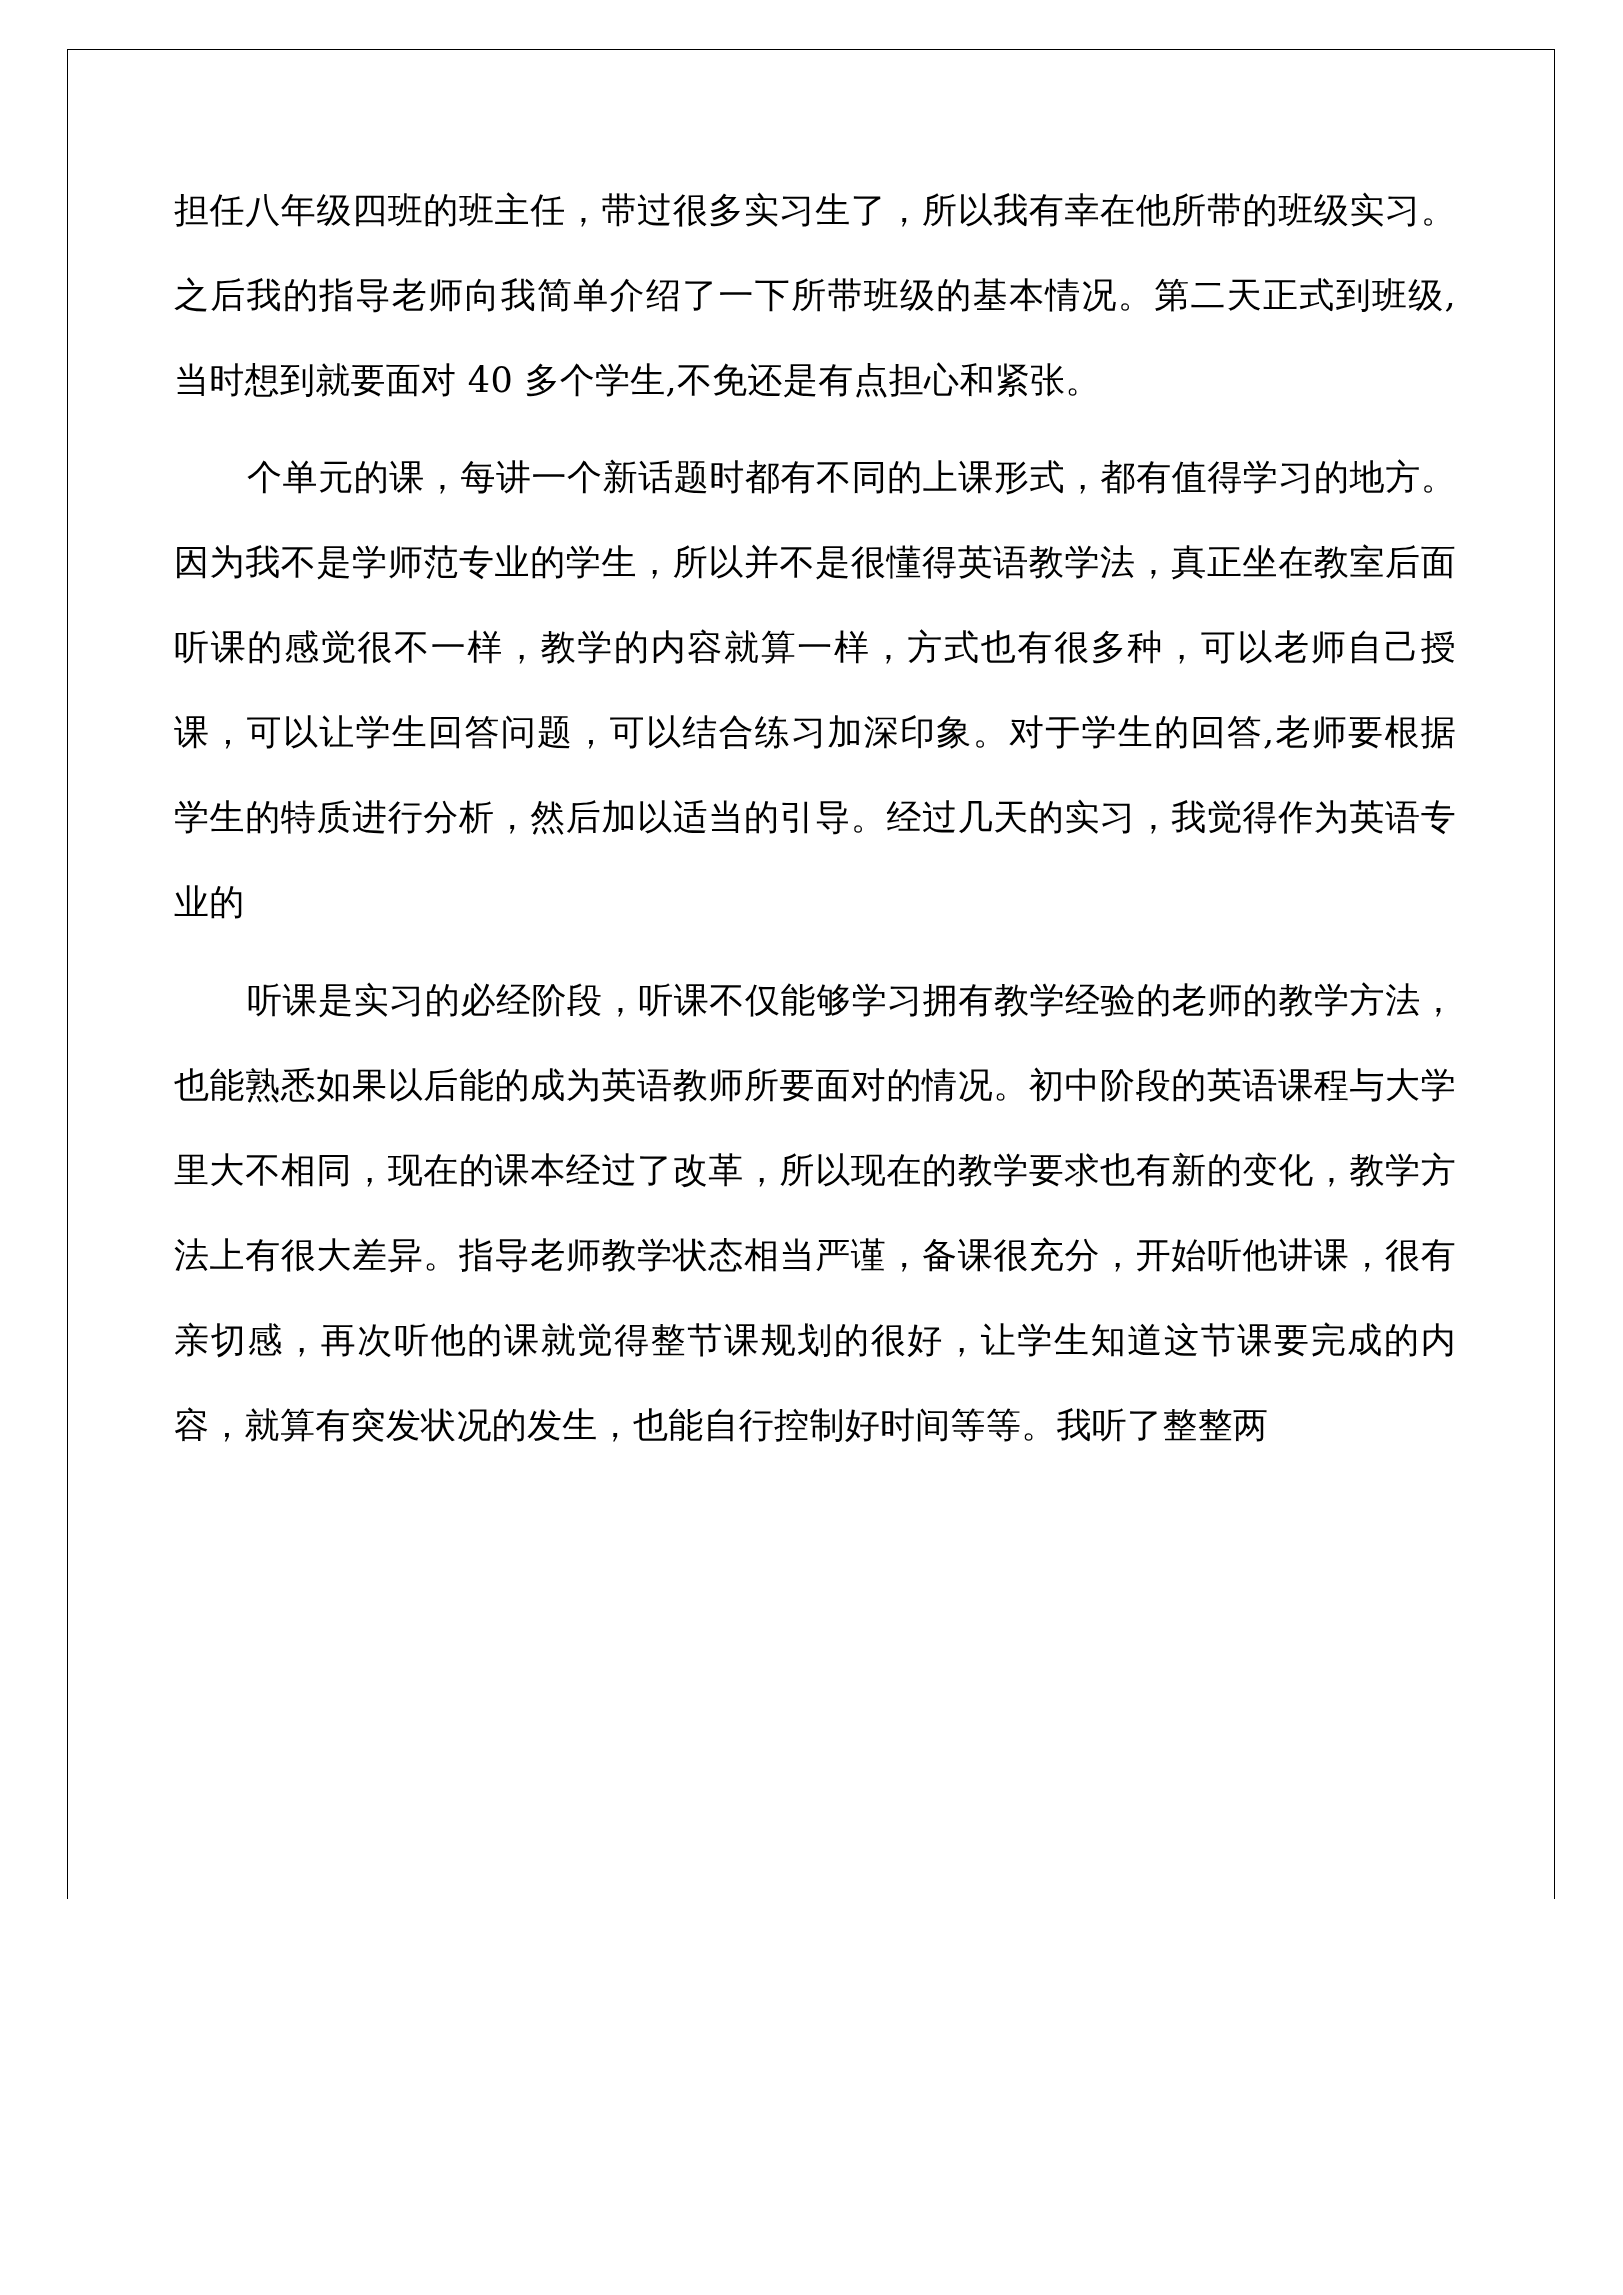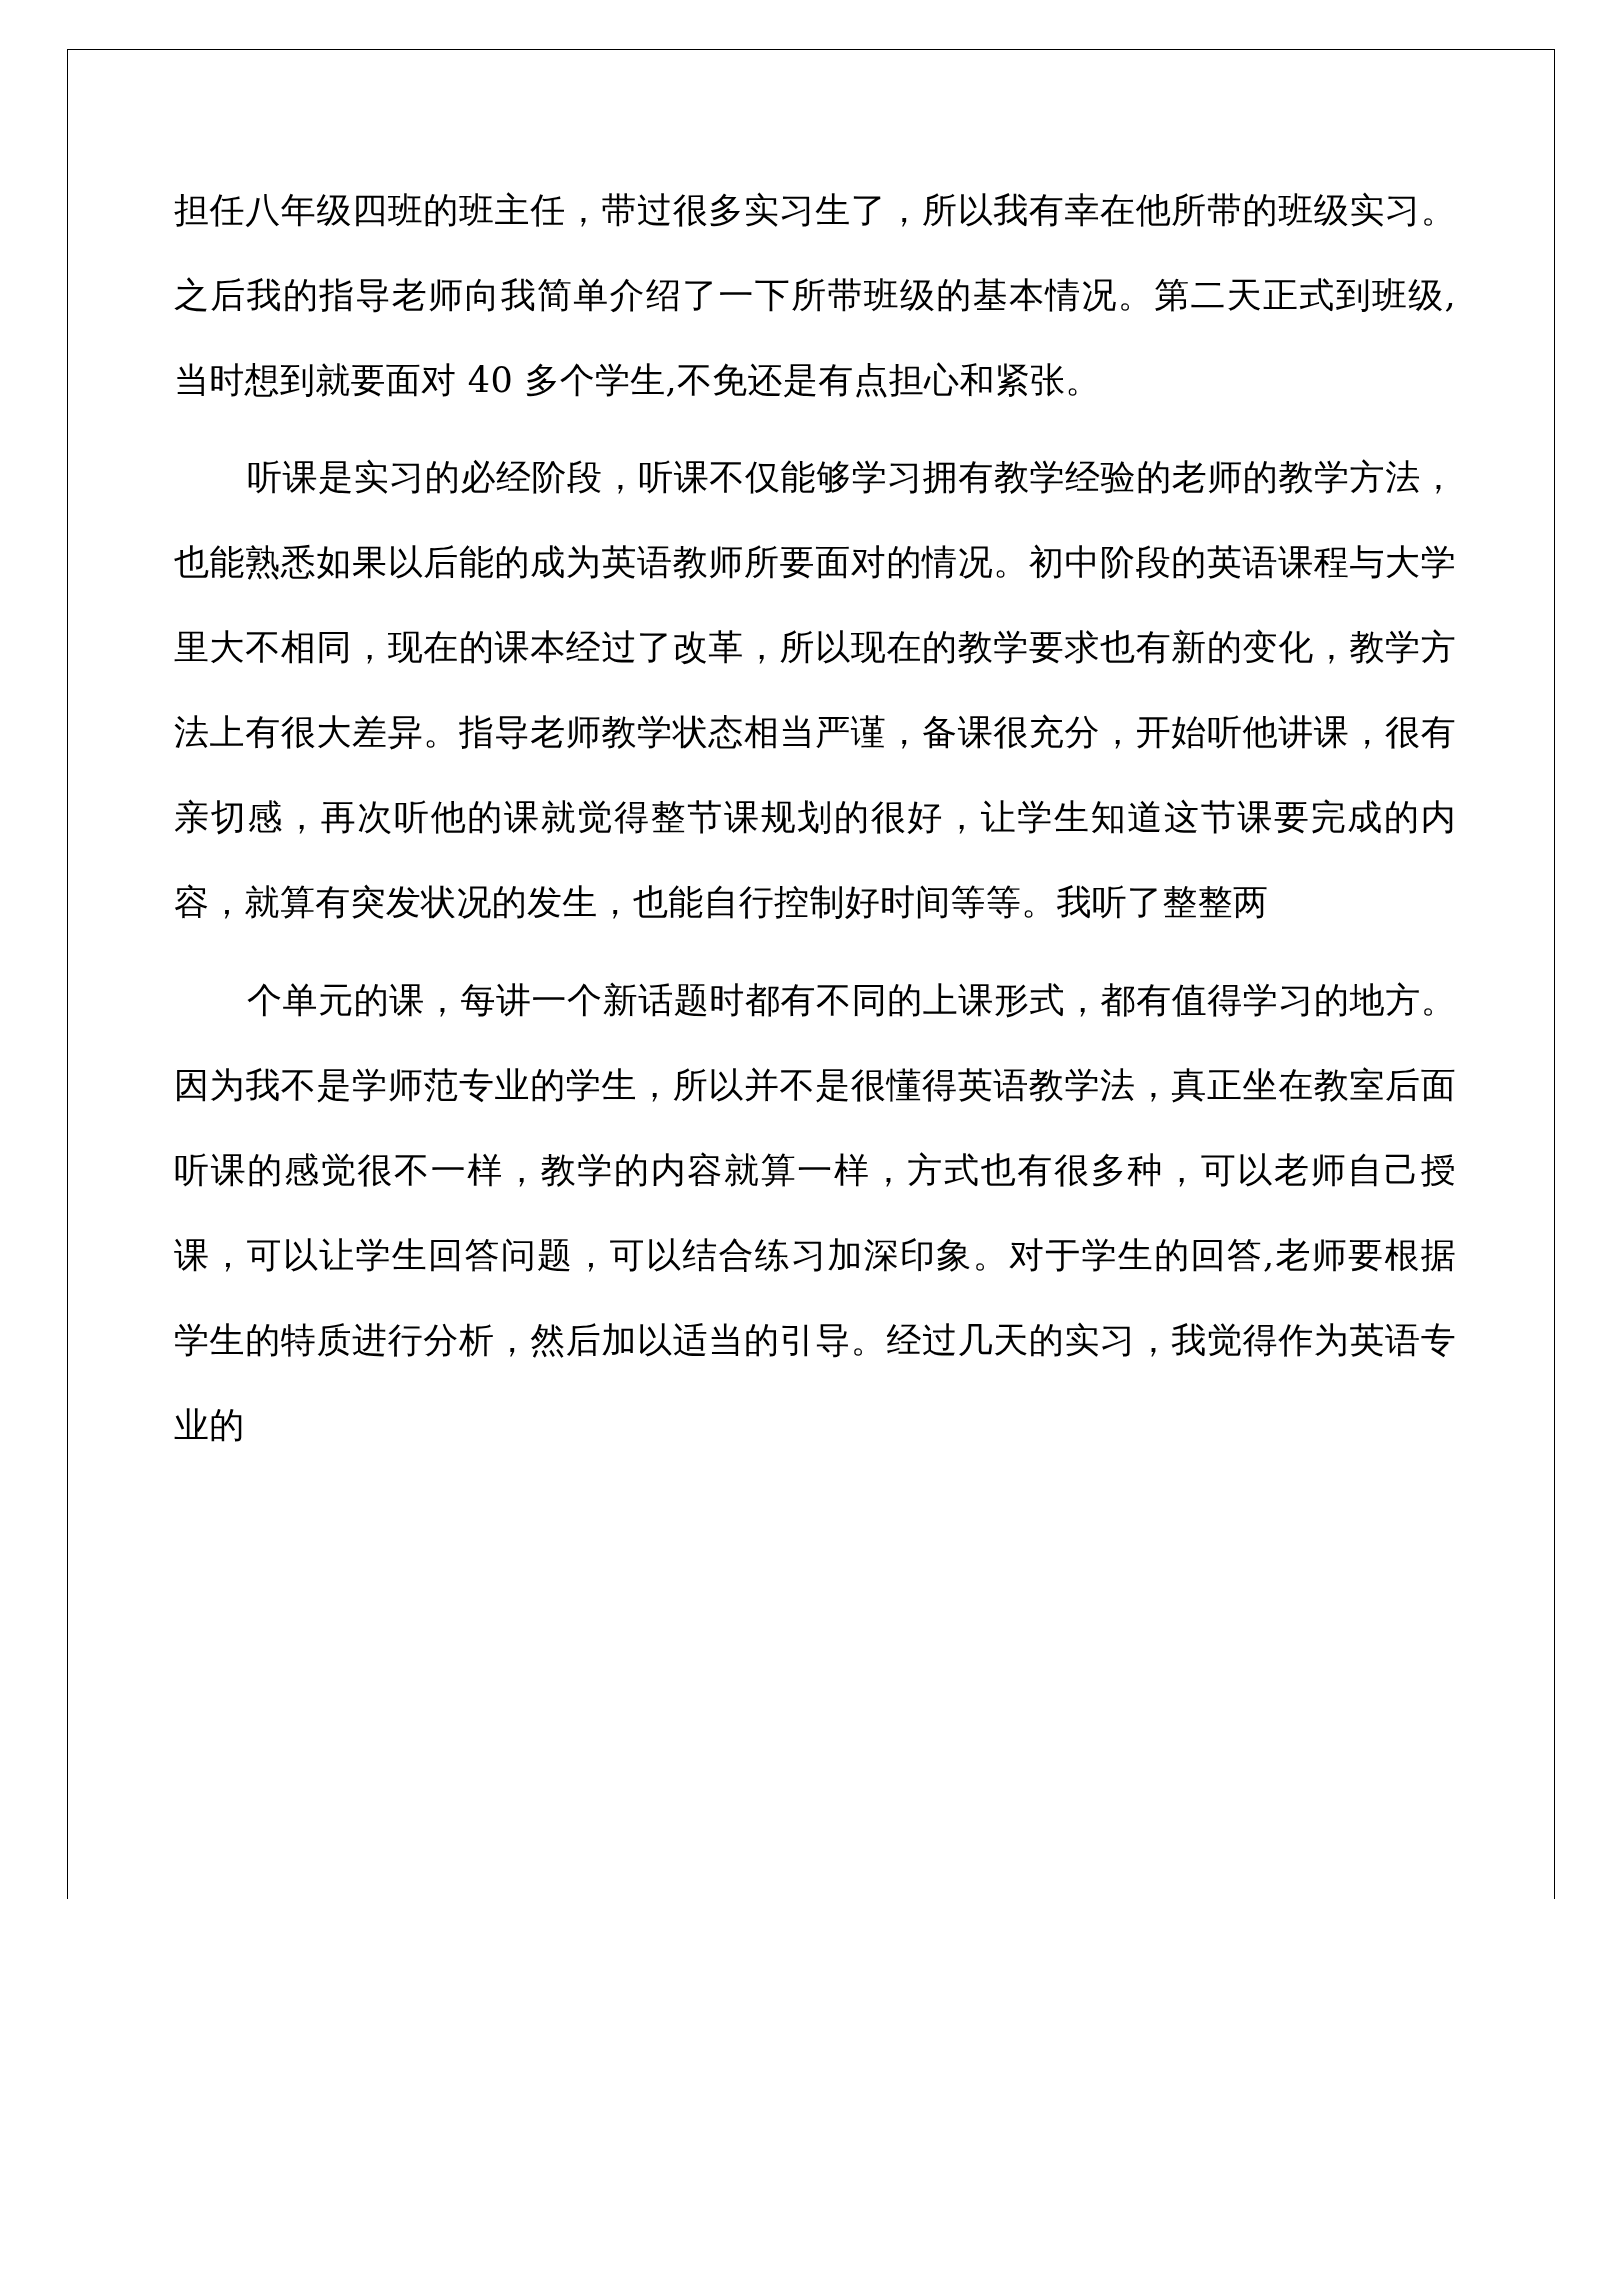--- a/index.html
+++ b/index.html
@@ -60,19 +60,19 @@
   }
 </style>
 </head>
 <body>
 
 <div class="page">
   <div class="page-border"></div>
 
   <div class="content">
     <p class="para">担任八年级四班的班主任，带过很多实习生了，所以我有幸在他所带的班级实习。之后我的指导老师向我简单介绍了一下所带班级的基本情况。第二天正式到班级,当时想到就要面对 40 多个学生,不免还是有点担心和紧张。</p>
+    <p class="para indent">个单元的课，每讲一个新话题时都有不同的上课形式，都有值得学习的地方。因为我不是学师范专业的学生，所以并不是很懂得英语教学法，真正坐在教室后面听课的感觉很不一样，教学的内容就算一样，方式也有很多种，可以老师自己授课，可以让学生回答问题，可以结合练习加深印象。对于学生的回答,老师要根据学生的特质进行分析，然后加以适当的引导。经过几天的实习，我觉得作为英语专业的</p>
     <p class="para indent">听课是实习的必经阶段，听课不仅能够学习拥有教学经验的老师的教学方法，也能熟悉如果以后能的成为英语教师所要面对的情况。初中阶段的英语课程与大学里大不相同，现在的课本经过了改革，所以现在的教学要求也有新的变化，教学方法上有很大差异。指导老师教学状态相当严谨，备课很充分，开始听他讲课，很有亲切感，再次听他的课就觉得整节课规划的很好，让学生知道这节课要完成的内容，就算有突发状况的发生，也能自行控制好时间等等。我听了整整两</p>
-    <p class="para indent">个单元的课，每讲一个新话题时都有不同的上课形式，都有值得学习的地方。因为我不是学师范专业的学生，所以并不是很懂得英语教学法，真正坐在教室后面听课的感觉很不一样，教学的内容就算一样，方式也有很多种，可以老师自己授课，可以让学生回答问题，可以结合练习加深印象。对于学生的回答,老师要根据学生的特质进行分析，然后加以适当的引导。经过几天的实习，我觉得作为英语专业的</p>
   </div>
 
   <div class="footer">第 1 页   共 1 页</div>
 </div>
 
 
 </body></html>

